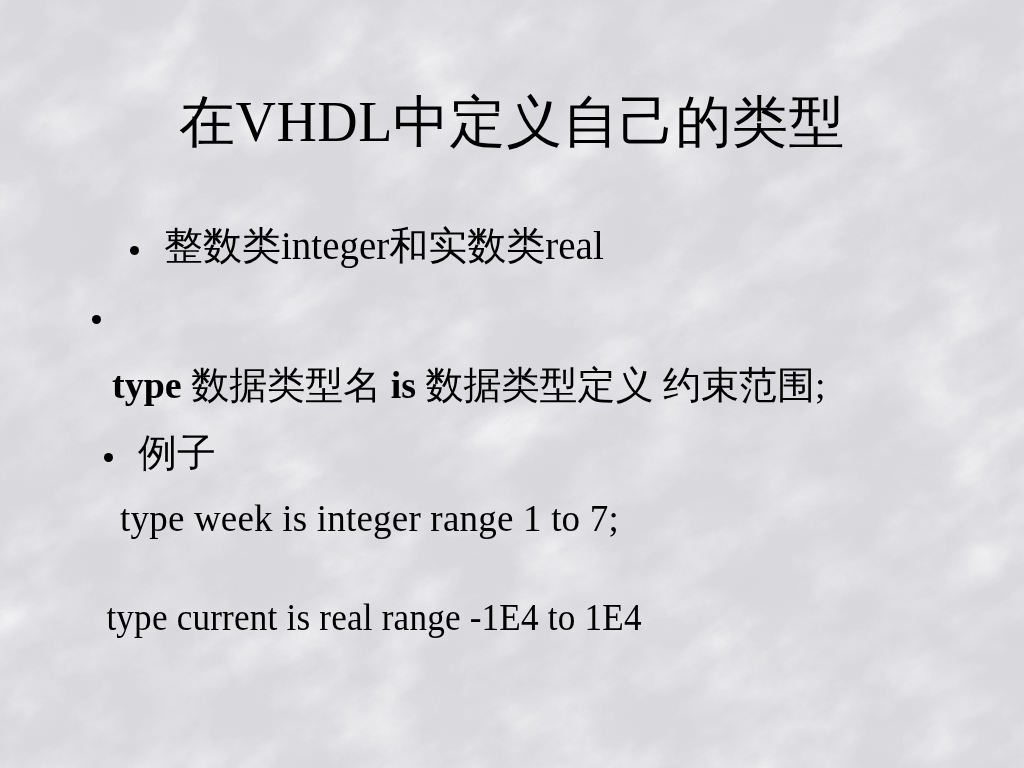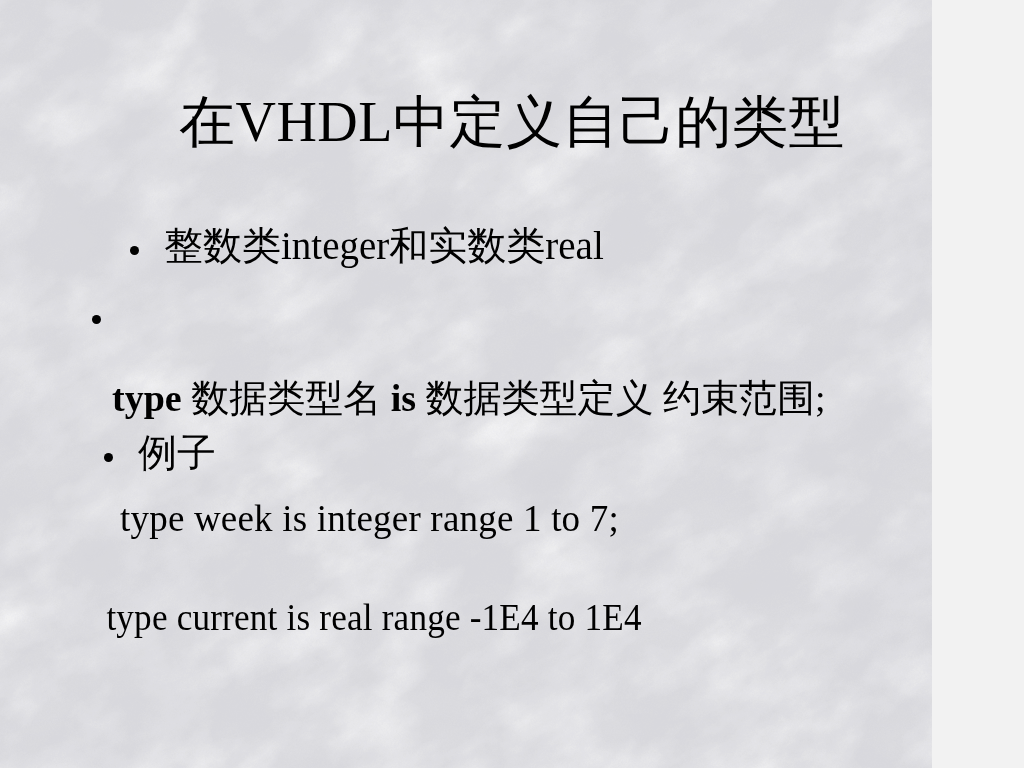--- a/index.html
+++ b/index.html
@@ -11,21 +11,21 @@
     overflow: hidden;
   }
 
   body {
     font-family: "Liberation Serif", "DejaVu Serif", serif;
     background: #f2f2f2;
   }
 
   #slide {
     position: relative;
-    width: 932px;
+    width: 1024px;
     height: 768px;
     overflow: hidden;
     background: #a3a3a3;
     font-family: Liberation Serif, serif;
   }
 
   
   #marble-bg {
     position: absolute;
     inset: 0;
@@ -91,21 +91,21 @@
     white-space: nowrap;
   }
 
   .row-b1 { position: absolute; left: 0; top: 0px;   width: 1024px; padding-left: 38px; }
   .row-b2 { position: absolute; left: 0; top: 69px;  width: 1024px; }
   .row-fmt{ position: absolute; left: 0; top: 140px; width: 1024px; }
   .row-b3 { position: absolute; left: 12px; top: 207px; width: 1024px; }
   .row-ex1{ position: absolute; left: 8px; top: 274px; width: 1024px; }
   .row-ex2{ position: absolute; left: 0; top: 337px; width: 1024px; margin-top: 36px; }
 
-  .fmt-line { font-size: 38px; margin-top: 13px; }
+  .fmt-line { font-size: 38px; }
   .fmt-line .kw { font-weight: 700; }
 
   .code-line {
     font-size: 37px;
     letter-spacing: 0.2px;
   }
   .code-line.condensed {
     font-size: 37px;
     transform: scaleX(0.95);
     transform-origin: left center;

